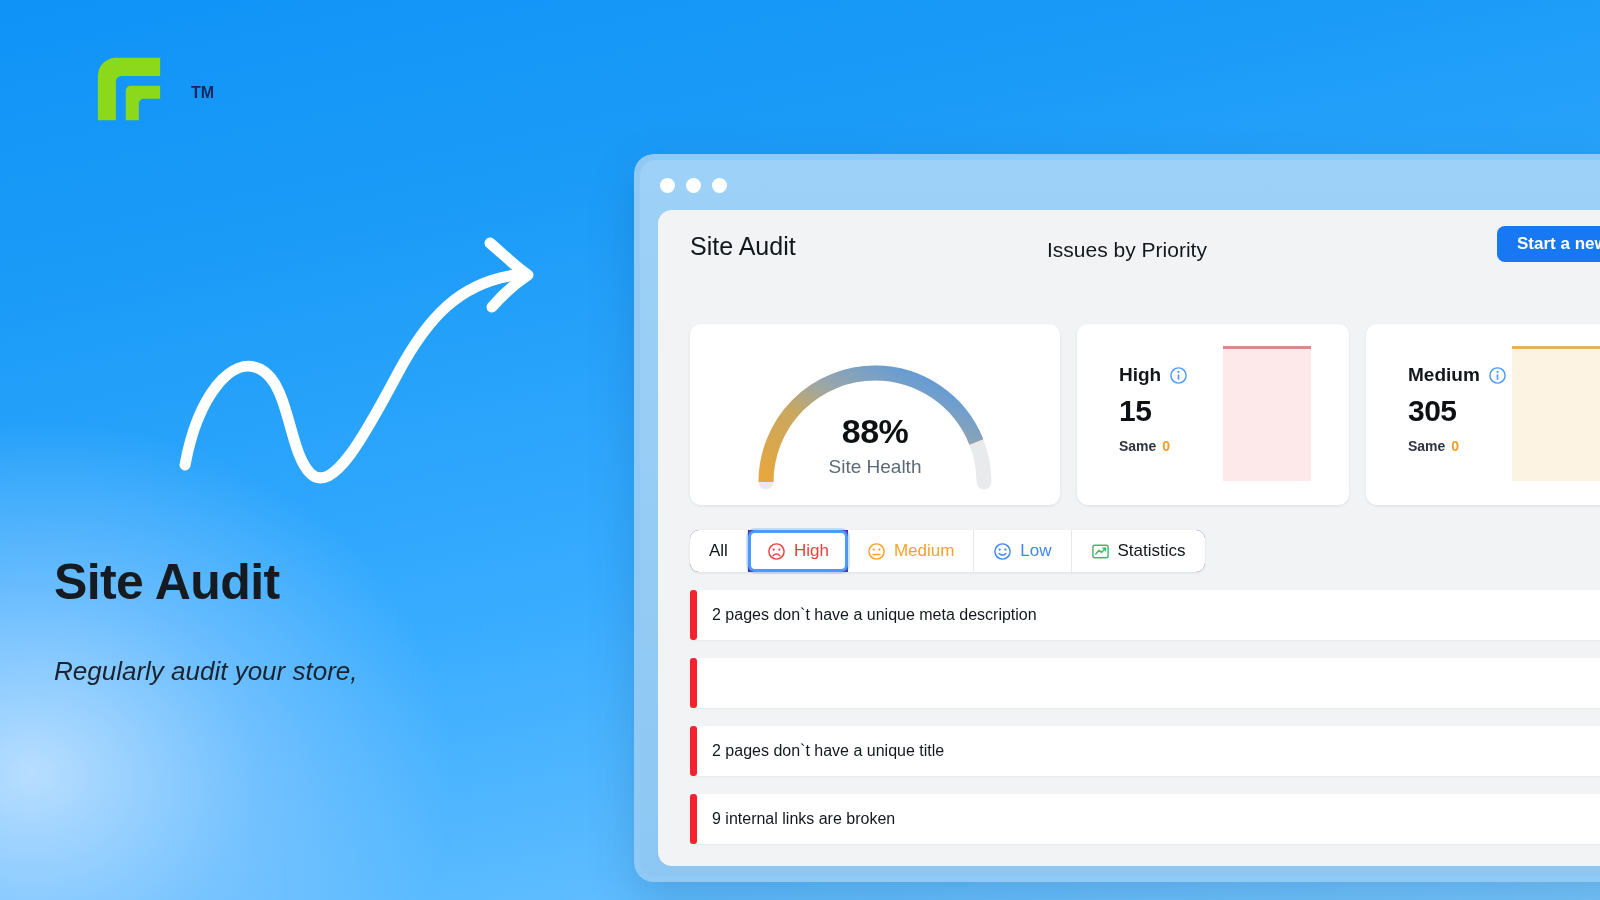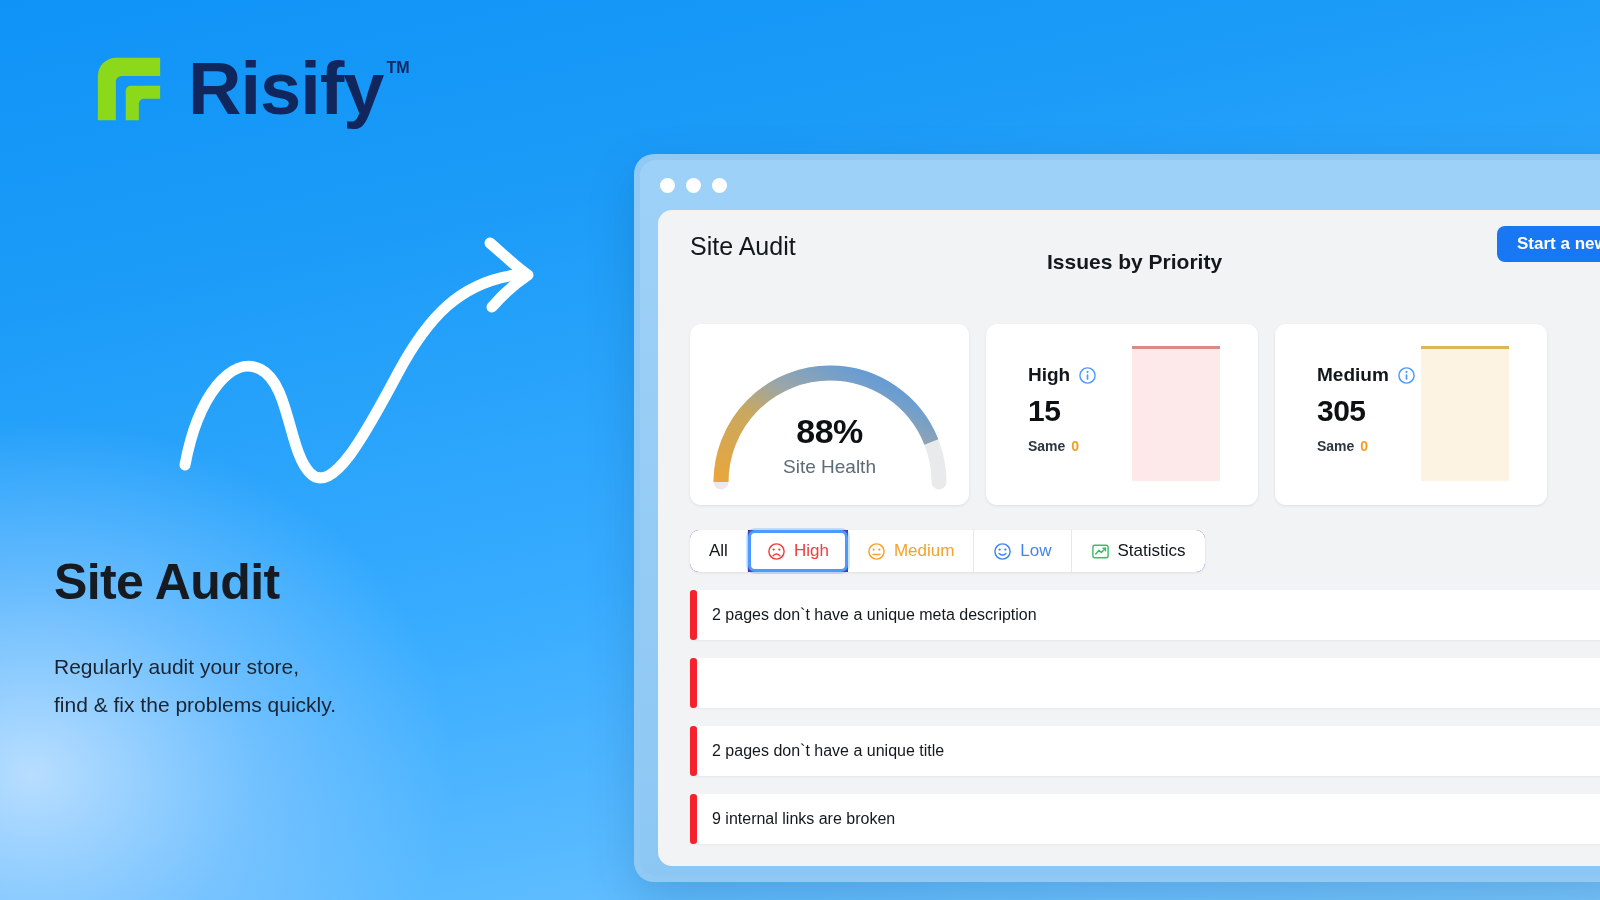--- a/index.html
+++ b/index.html
@@ -36,21 +36,21 @@
 
   .squiggle { position: absolute; left: 160px; top: 225px; width: 400px; height: 260px; }
 
   .headline {
     position: absolute; left: 54px; top: 556px;
     font-size: 50px; font-weight: 700; color: #151b20;
     letter-spacing: -0.6px; line-height: 1.05;
   }
   .subcopy {
     position: absolute; left: 54px; top: 648px;
-    font-size: 21px; color: #1a2430; line-height: 1.82; font-weight: 400;
+    font-size: 26px; color: #1a2430; line-height: 1.82; font-weight: 400; font-style: italic;
   }
 
   
   .window {
     position: absolute; left: 634px; top: 154px;
     width: 1010px; height: 728px;
     background: #8fc9f4;
     border-radius: 20px;
     box-shadow: 0 18px 48px rgba(6,60,110,0.20);
     padding: 0;
@@ -70,38 +70,38 @@
     border-radius: 14px 0 0 14px;
     overflow: hidden;
   }
 
   
   .dash-head {
     height: 72px; position: relative;
     display: flex; align-items: center;
   }
   .page-title { position: absolute; left: 32px; top: 22px; font-size: 25px; color: #13181d; font-weight: 400; }
-  .section-title { position: absolute; left: 389px; top: 40px; font-size: 21px; color: #13181d; font-weight: 700; }
+  .section-title { position: absolute; left: 389px; top: 28px; font-size: 21px; color: #13181d; font-weight: 400; }
   .primary-btn {
     position: absolute; left: 839px; top: 16px;
     height: 36px; padding: 0 20px;
     background: #1877f2; color: #fff;
     font-size: 17px; font-weight: 600;
     border: none; border-radius: 8px;
     display: flex; align-items: center; white-space: nowrap;
     cursor: pointer;
   }
 
   
   .cards { position: absolute; left: 32px; top: 114px; display: flex; gap: 17px; }
   .card {
     background: #fff; border-radius: 11px;
     box-shadow: 0 1px 3px rgba(17,30,50,0.09);
   }
-  .card-gauge { width: 279px; height: 181px; position: relative; }
+  .card-gauge { width: 370px; height: 181px; position: relative; }
   .card-kpi { width: 272px; height: 181px; position: relative; padding: 40px 0 0 42px; }
 
   .gauge-wrap { position: absolute; left: 50%; top: 26px; transform: translateX(-50%); width: 250px; height: 140px; }
   .gauge-val {
     position: absolute; left: 0; right: 0; top: 62px; text-align: center;
     font-size: 34px; font-weight: 700; color: #0d1114; letter-spacing: -0.5px;
   }
   .gauge-lbl {
     position: absolute; left: 0; right: 0; top: 106px; text-align: center;
     font-size: 19px; color: #5c6b78; font-weight: 400;
@@ -155,34 +155,32 @@
 <body>
 
 <div class="stage">
 
   <div class="logo-row">
     <svg class="logo-mark" viewBox="0 0 100 100">
       <path d="M12 88 L12 34 A22 22 0 0 1 34 12 L88 12 L88 34 L41 34 A7 7 0 0 0 34 41 L34 88 Z" fill="#8BD91A"></path>
       <path d="M46 88 L46 52 A6 6 0 0 1 52 46 L88 46 L88 62 L68 62 A6 6 0 0 0 62 68 L62 88 Z" fill="#8BD91A"></path>
     </svg>
     <div class="logo-wordwrap">
-      <span class="logo-word">Risify</span>
       <span class="logo-tm">TM</span>
     </div>
   </div>
 
   <svg class="squiggle" viewBox="0 0 400 260">
     <path d="M25 240 C 38 170, 72 130, 100 144 C 130 159, 128 225, 150 248 C 172 271, 205 210, 238 148 C 268 92, 300 58, 355 50" fill="none" stroke="#ffffff" stroke-width="11" stroke-linecap="round"></path>
     <path d="M330 18 C 344 30, 356 42, 368 50 C 356 58, 344 68, 332 82" fill="none" stroke="#ffffff" stroke-width="11" stroke-linecap="round" stroke-linejoin="round"></path>
   </svg>
 
   <h1 class="headline">Site Audit</h1>
   <div class="subcopy">
     <div>Regularly audit your store,</div>
-    <div>find &amp; fix the problems quickly.</div>
   </div>
 
   <div class="window">
     <div class="window-inner">
 
       <div class="titlebar">
         <span class="dot"></span>
         <span class="dot"></span>
         <span class="dot"></span>
       </div>

